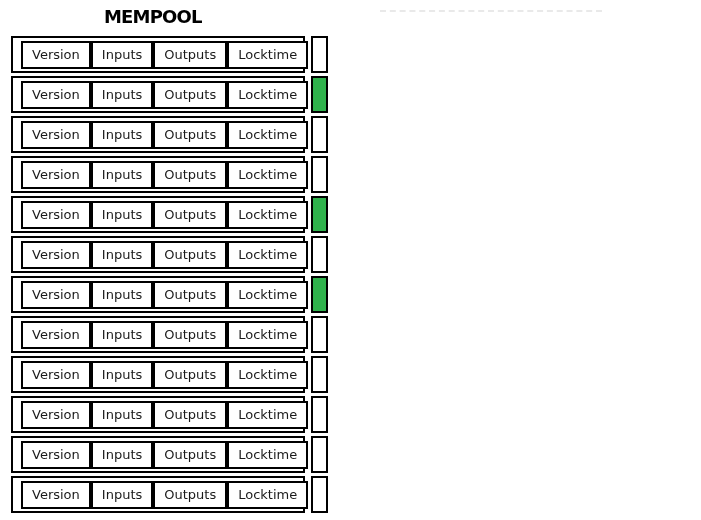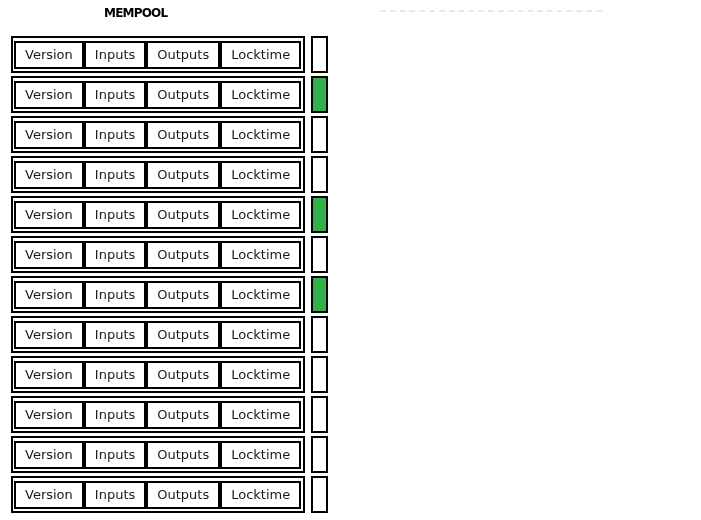--- a/index.html
+++ b/index.html
@@ -11,21 +11,21 @@
     height: 520px;
     background: #ffffff;
     position: relative;
     font-family: "DejaVu Sans", sans-serif;
     overflow: hidden;
   }
   .mempool-title {
     position: absolute;
     left: 104px;
     top: 6px;
-    font-size: 12px;
+    font-size: 18px;
     font-weight: 800;
     letter-spacing: -0.8px;
     color: #000000;
     white-space: nowrap;
   }
   .dashed-line {
     position: absolute;
     left: 380px;
     top: 10px;
     width: 222px;
@@ -47,21 +47,21 @@
     height: 37px;
   }
   .tx-box {
     box-sizing: border-box;
     width: 294px;
     height: 37px;
     border: 2px solid #000000;
     background: #ffffff;
     display: flex;
     align-items: center;
-    padding-left: 1px;
+    padding-left: 8px;
   }
   .tx-field {
     box-sizing: border-box;
     height: 28px;
     border: 2px solid #000000;
     background: #ffffff;
     display: flex;
     align-items: center;
     justify-content: center;
     padding: 0 9px;

